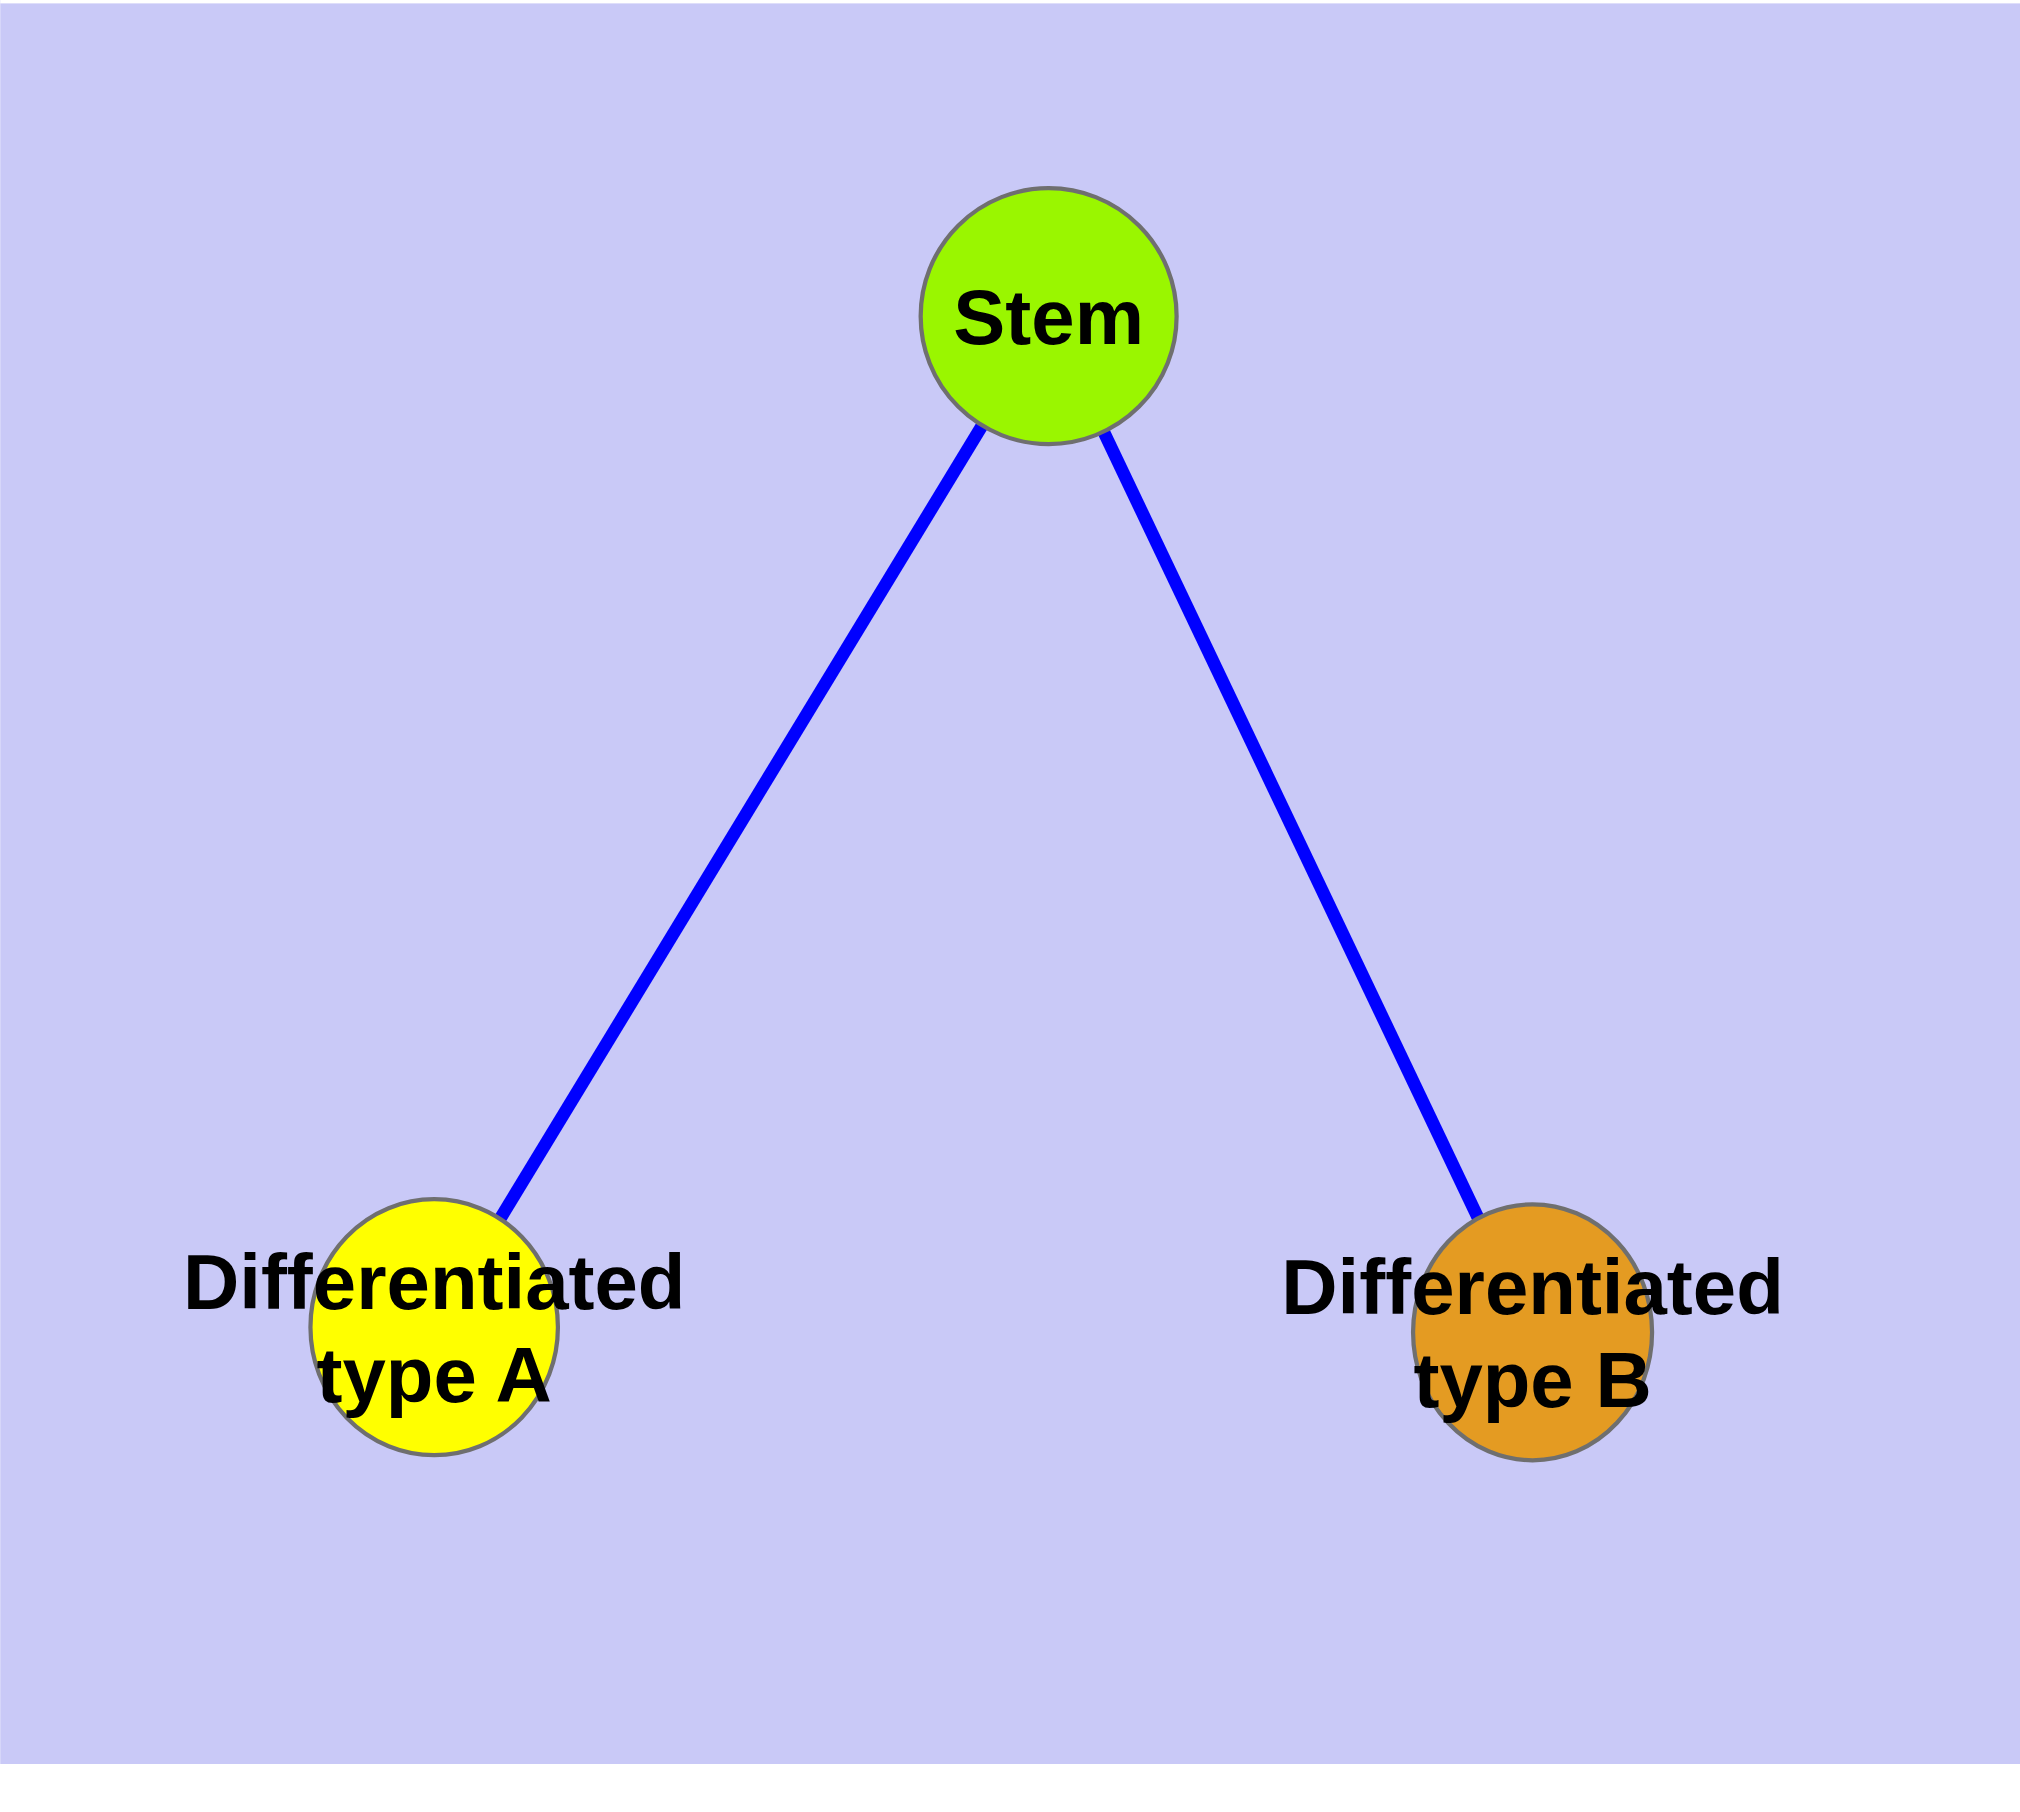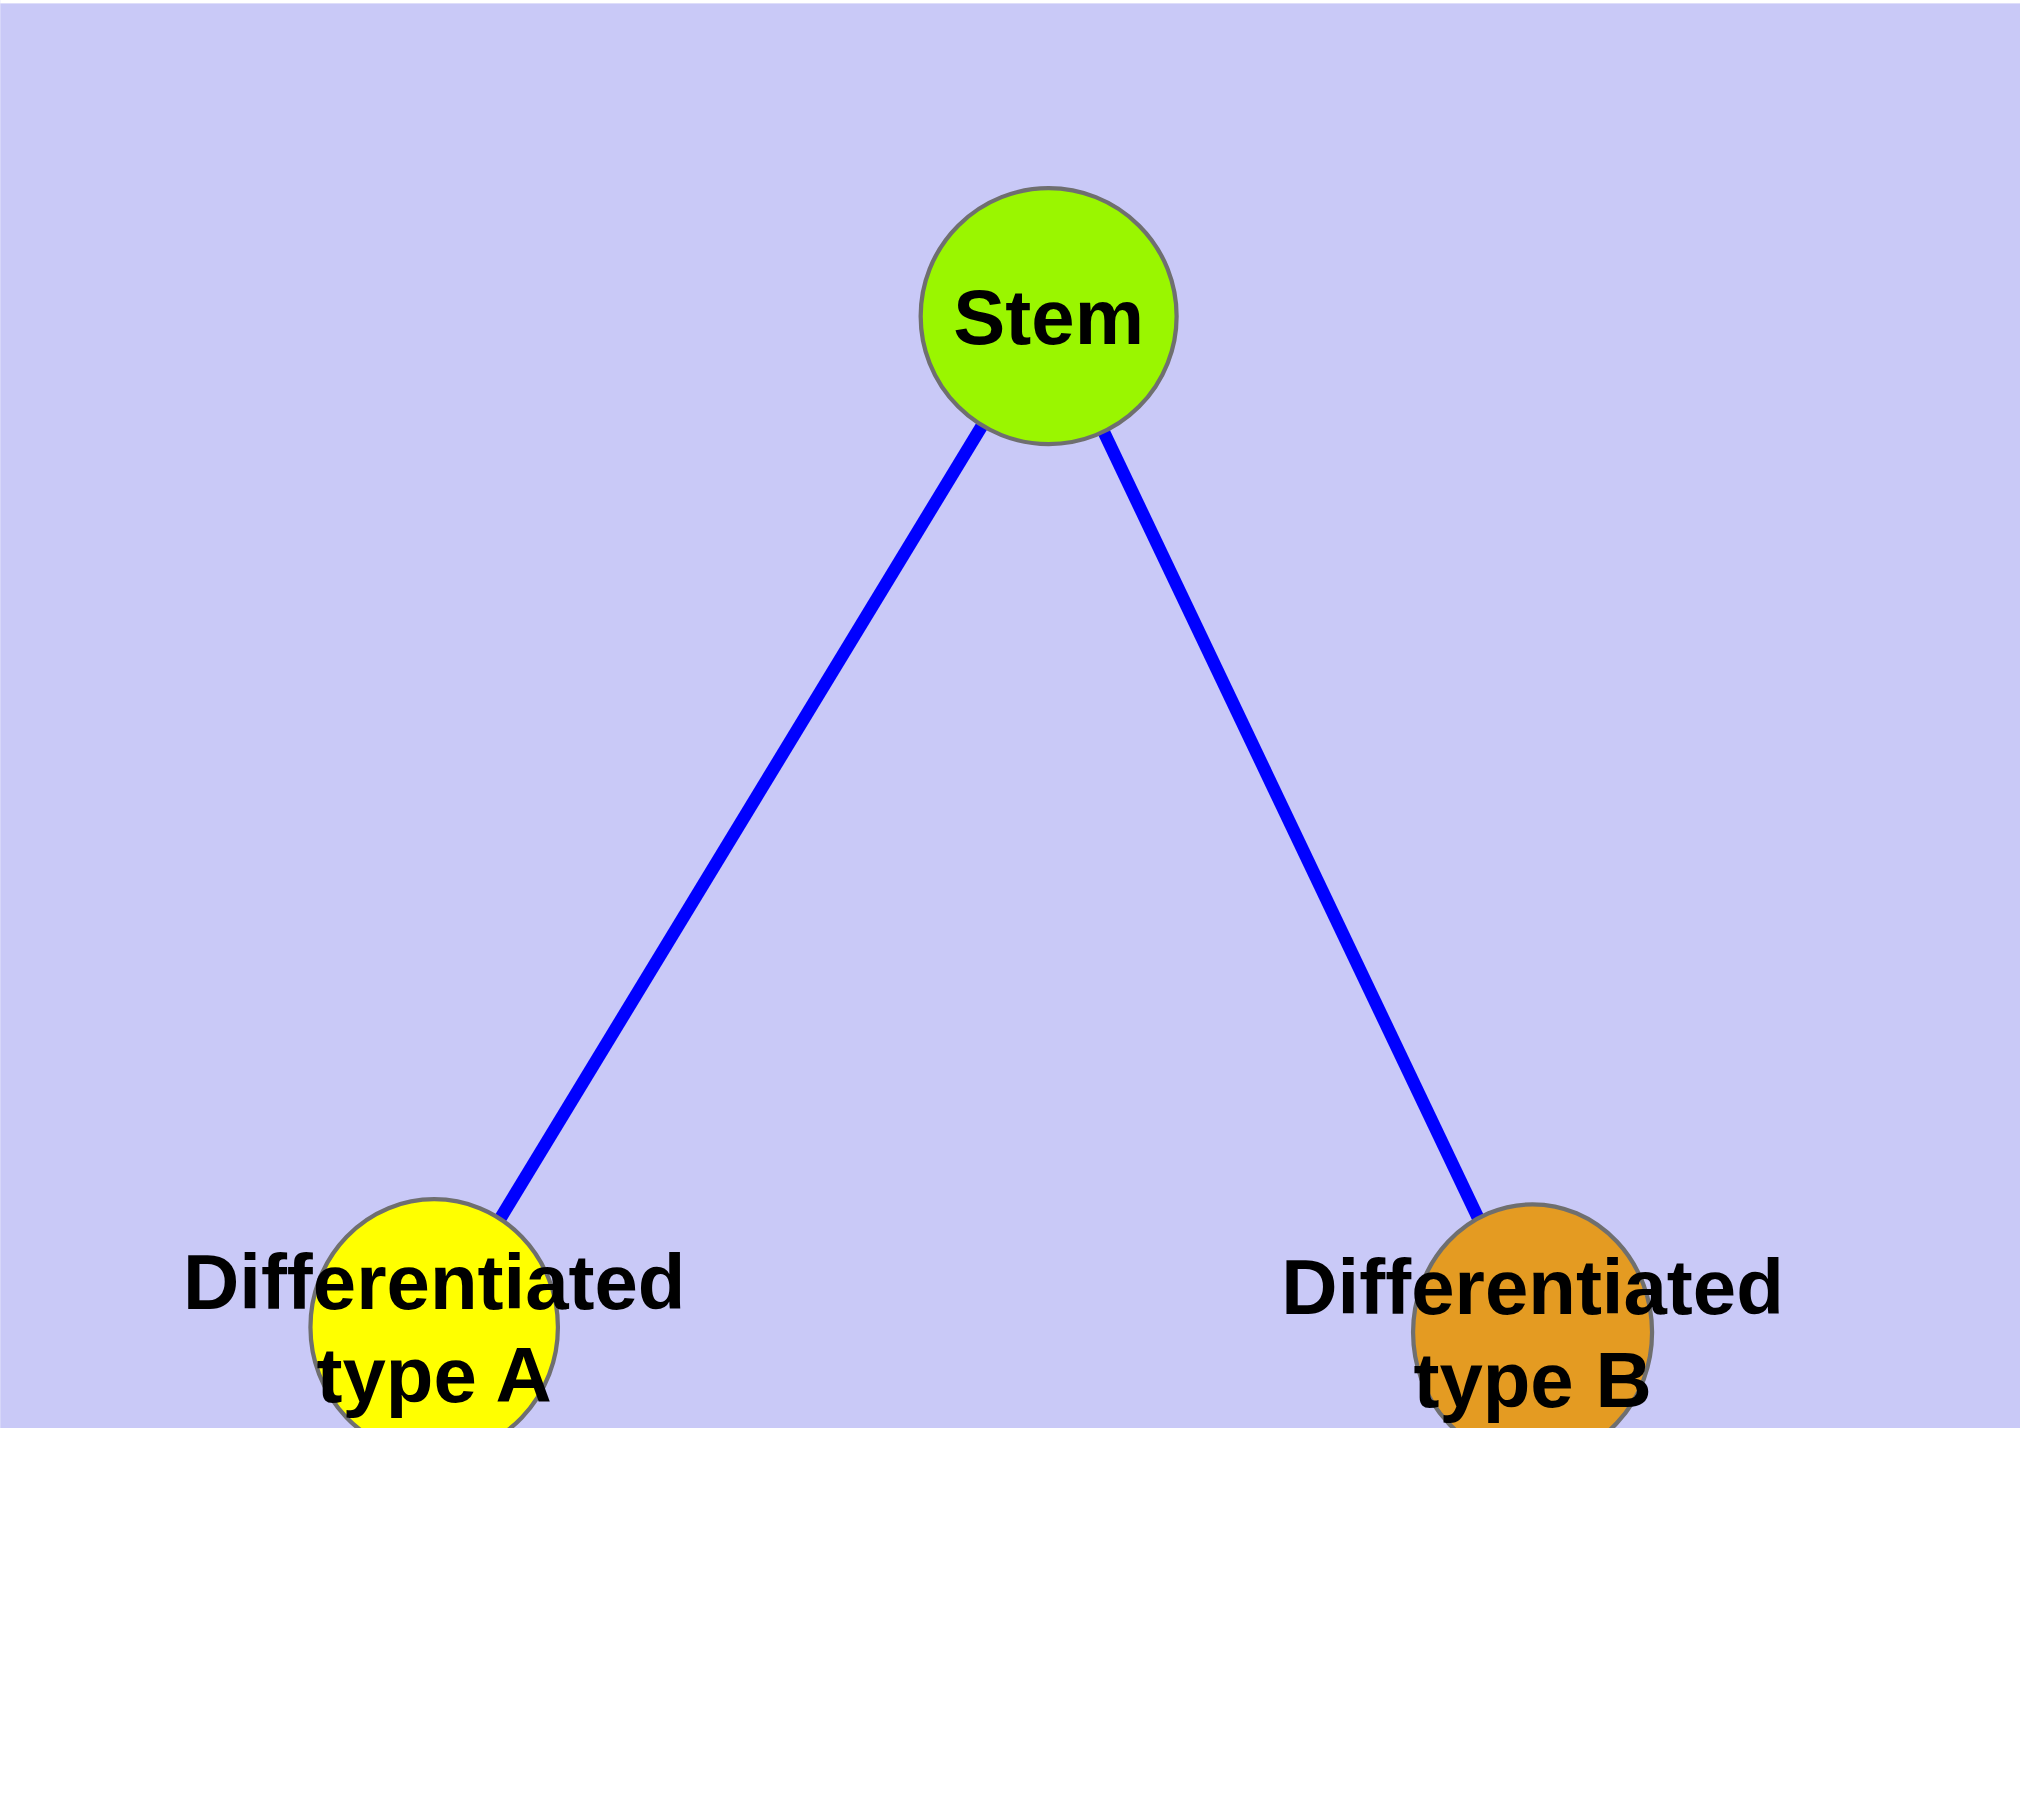--- a/index.html
+++ b/index.html
@@ -3,21 +3,21 @@
 <meta charset="utf-8">
 <style>
   html, body {
     margin: 0;
     padding: 0;
     background: #ffffff;
   }
   .canvas {
     position: relative;
     width: 2021px;
-    height: 1428px;
+    height: 1764px;
     overflow: hidden;
   }
   .canvas svg {
     display: block;
     width: 2021px;
     height: 1812px;
   }
   .node-label {
     font-family: "Liberation Sans", sans-serif;
     font-weight: bold;

